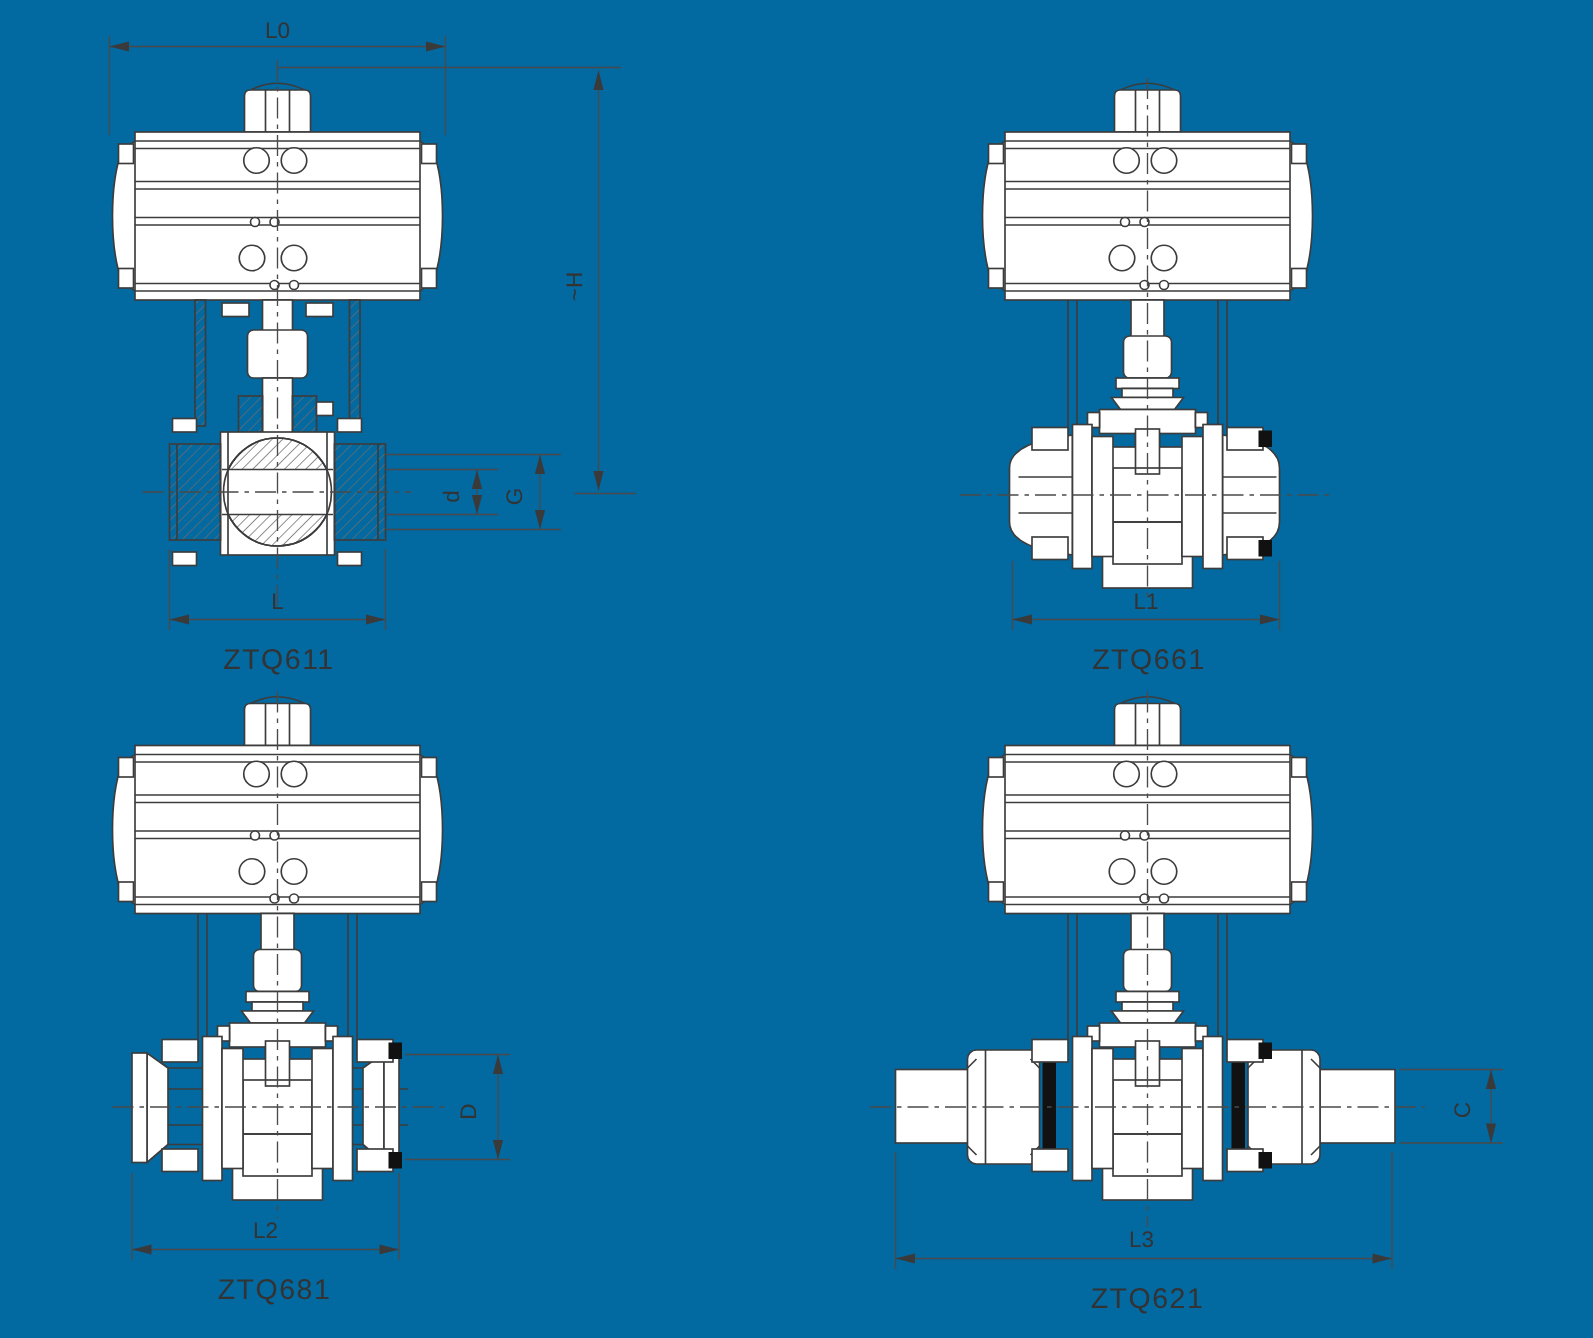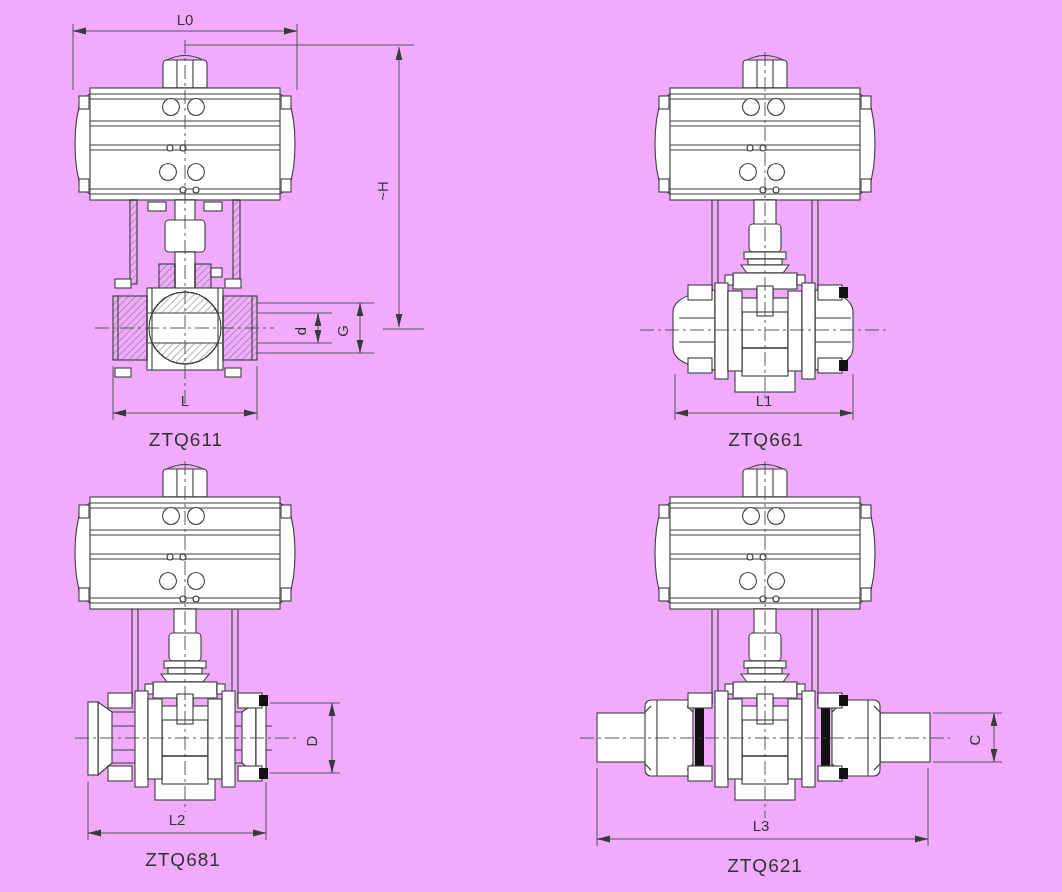--- a/index.html
+++ b/index.html
@@ -1,16 +1,16 @@
 <!DOCTYPE html>
 <html><head>
 <meta charset="utf-8">
 <style>
   html,body{margin:0;padding:0;background:#ffffff;}
-  .stage{width:1062px;height:892px;background:#f0abfc;position:relative;font-family:"Liberation Sans",sans-serif;}
+  .stage{width:1062px;height:892px;background:#0369a1;position:relative;font-family:"Liberation Sans",sans-serif;}
   svg{display:block;}
   .ln{stroke:#3c3c3c;stroke-width:1.1;fill:none;}
   .fw{fill:#ffffff;stroke:#3c3c3c;stroke-width:1.1;}
   .fh{fill:url(#hatch);stroke:#3c3c3c;stroke-width:1.1;}
   .cl{stroke:#4a4a4a;stroke-width:0.9;fill:none;stroke-dasharray:14 4 3 4;}
   .dim{stroke:#4a4a4a;stroke-width:0.9;fill:none;}
   .ar{fill:#3a3a3a;stroke:none;}
   .lbl{font:15px "Liberation Sans",sans-serif;fill:#333;text-anchor:middle;}
   .mdl{font:19px "Liberation Sans",sans-serif;fill:#333;text-anchor:middle;letter-spacing:1px;}
 </style>

